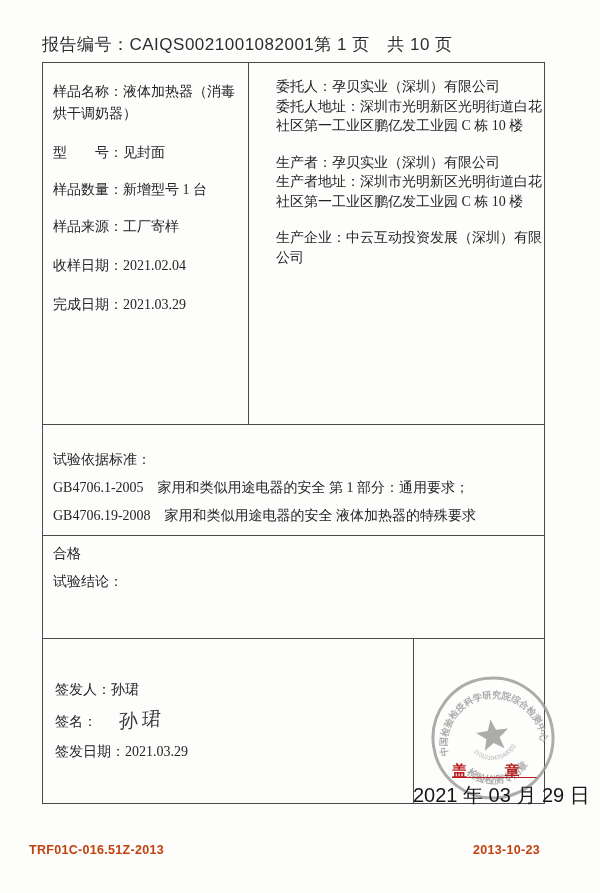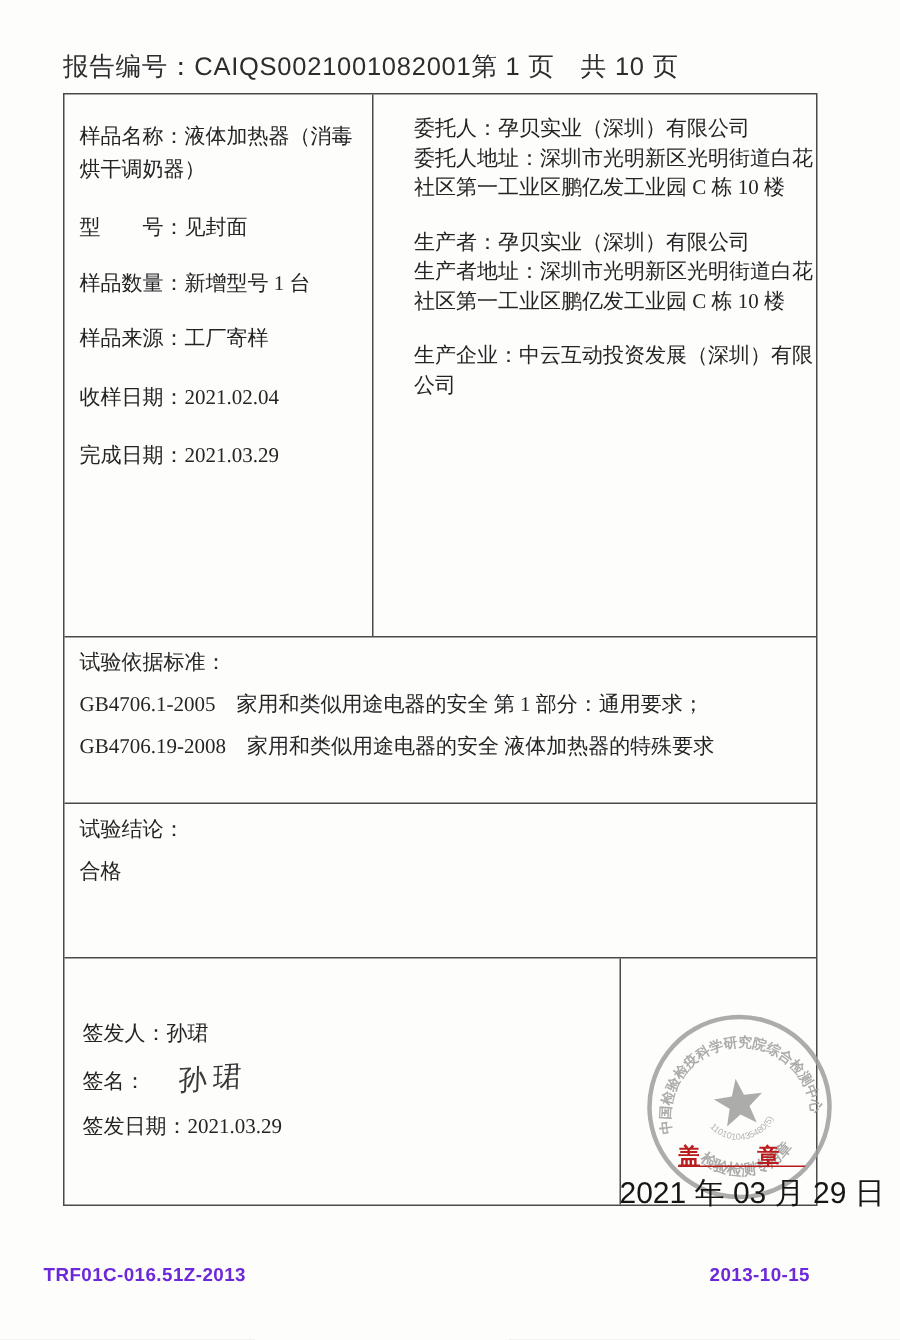--- a/index.html
+++ b/index.html
@@ -23,21 +23,21 @@
   }
   
   .doc-table {
     position: absolute; left: 42px; top: 62px;
     width: 503px; height: 742px;
     border: 1.5px solid #4a4a4a;
     display: flex; flex-direction: column;
   }
   .row { display: flex; gap: 15px; }
   .row1 { height: 361px; }
-  .row2 { height: 111px; border-top: 1.5px solid #4a4a4a; }
+  .row2 { height: 111px; border-top: 1.5px solid #4a4a4a; align-items: flex-end; }
   .row3 { height: 103px; border-top: 1.5px solid #4a4a4a; }
   .row4 { flex: 1; border-top: 1.5px solid #4a4a4a; }
   .cell { position: relative; }
   .sample-cell {
     width: 206px; border-right: 1.5px solid #4a4a4a;
     padding: 18px 8px 0 10px;
     font-size: 14px; line-height: 22px;
   }
   .sample-cell p { margin-bottom: 15px; width: 188px; }
   .sample-cell p.gap-lg { margin-bottom: 17px; }
@@ -80,21 +80,21 @@
   .seal-date {
     position: absolute; left: 413px; top: 782px;
     font-size: 20px; color: #161616; white-space: nowrap;
     font-family: "Liberation Sans", "DejaVu Sans", sans-serif;
   }
   
   .ftr {
     position: absolute; left: 29px; right: 60px; top: 843px;
     display: flex; justify-content: space-between;
     font-family: "Liberation Sans", "DejaVu Sans", sans-serif;
-    font-size: 12.5px; font-weight: bold; color: #6d28d9;
+    font-size: 12.5px; font-weight: bold; color: #c2410c;
     letter-spacing: .3px;
     align-items: flex-end;
   }
   .num { font-family: "Liberation Sans", "DejaVu Sans", sans-serif; }
 </style>
 </head>
 <body>
 
 <div class="page">
 
@@ -132,22 +132,22 @@
     <div class="row row2">
       <div class="cell std-cell">
         <p>试验依据标准：</p>
         <p>GB4706.1-2005　家用和类似用途电器的安全 第 1 部分：通用要求；</p>
         <p>GB4706.19-2008　家用和类似用途电器的安全 液体加热器的特殊要求</p>
       </div>
     </div>
 
     <div class="row row3">
       <div class="cell concl-cell">
+        <p>合格</p>
         <p>试验结论：</p>
-        <p>合格</p>
       </div>
     </div>
 
     <div class="row row4">
       <div class="cell signoff-cell">
         <p>签发人：孙珺</p>
         <p><span>签名：</span><span class="hand-sig">孙珺</span></p>
         <p>签发日期：2021.03.29</p>
       </div>
       <div class="cell stamp-cell"></div>
@@ -171,16 +171,16 @@
     <text font-size="6" fill="#a8a8a8" font-family="Liberation Sans, DejaVu Sans, sans-serif">
       <textPath href="#arcSerial" startOffset="50%" text-anchor="middle">1101010435480(5)</textPath>
     </text>
   </svg>
 
   <div class="seal-here">盖 章</div>
   <div class="seal-date">2021 年 03 月 29 日</div>
 
   <div class="ftr">
     <span>TRF01C-016.51Z-2013</span>
-    <span>2013-10-15</span>
+    <span>2013-10-23</span>
   </div>
 
 </div>
 
 </body></html>

